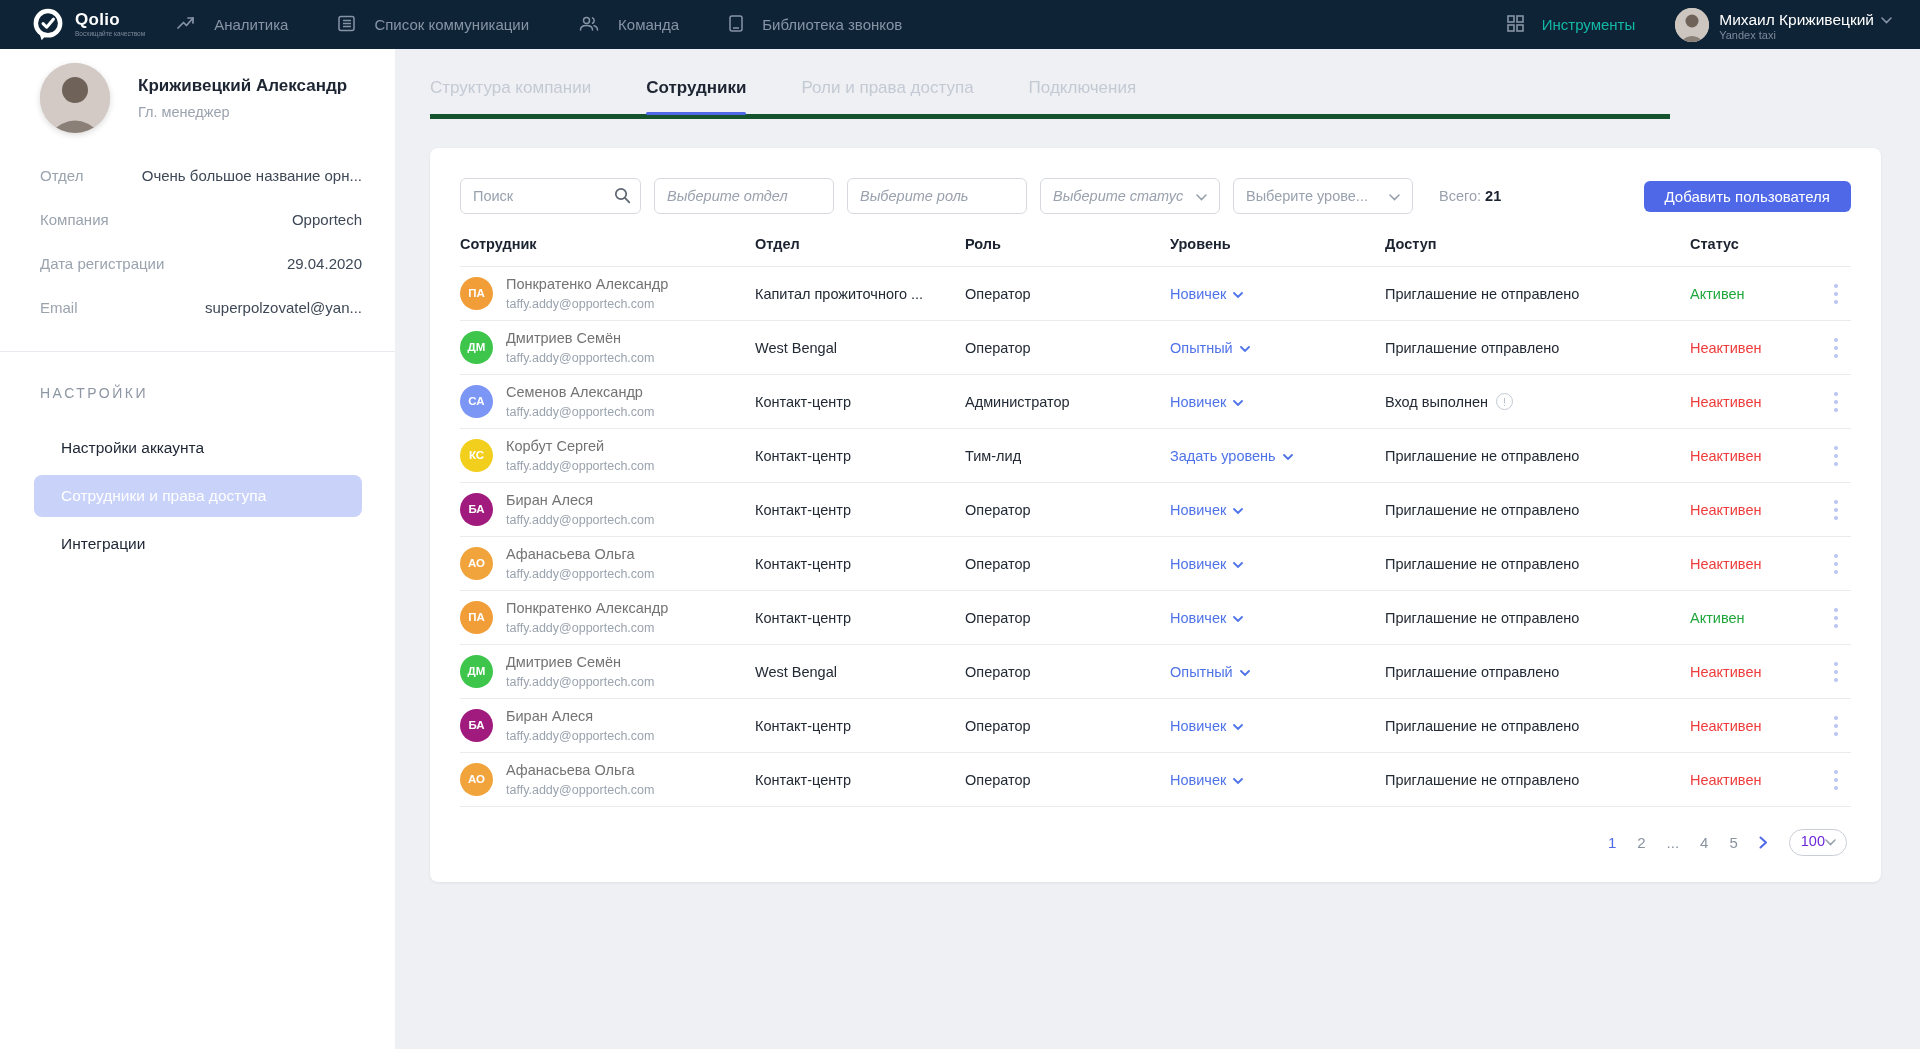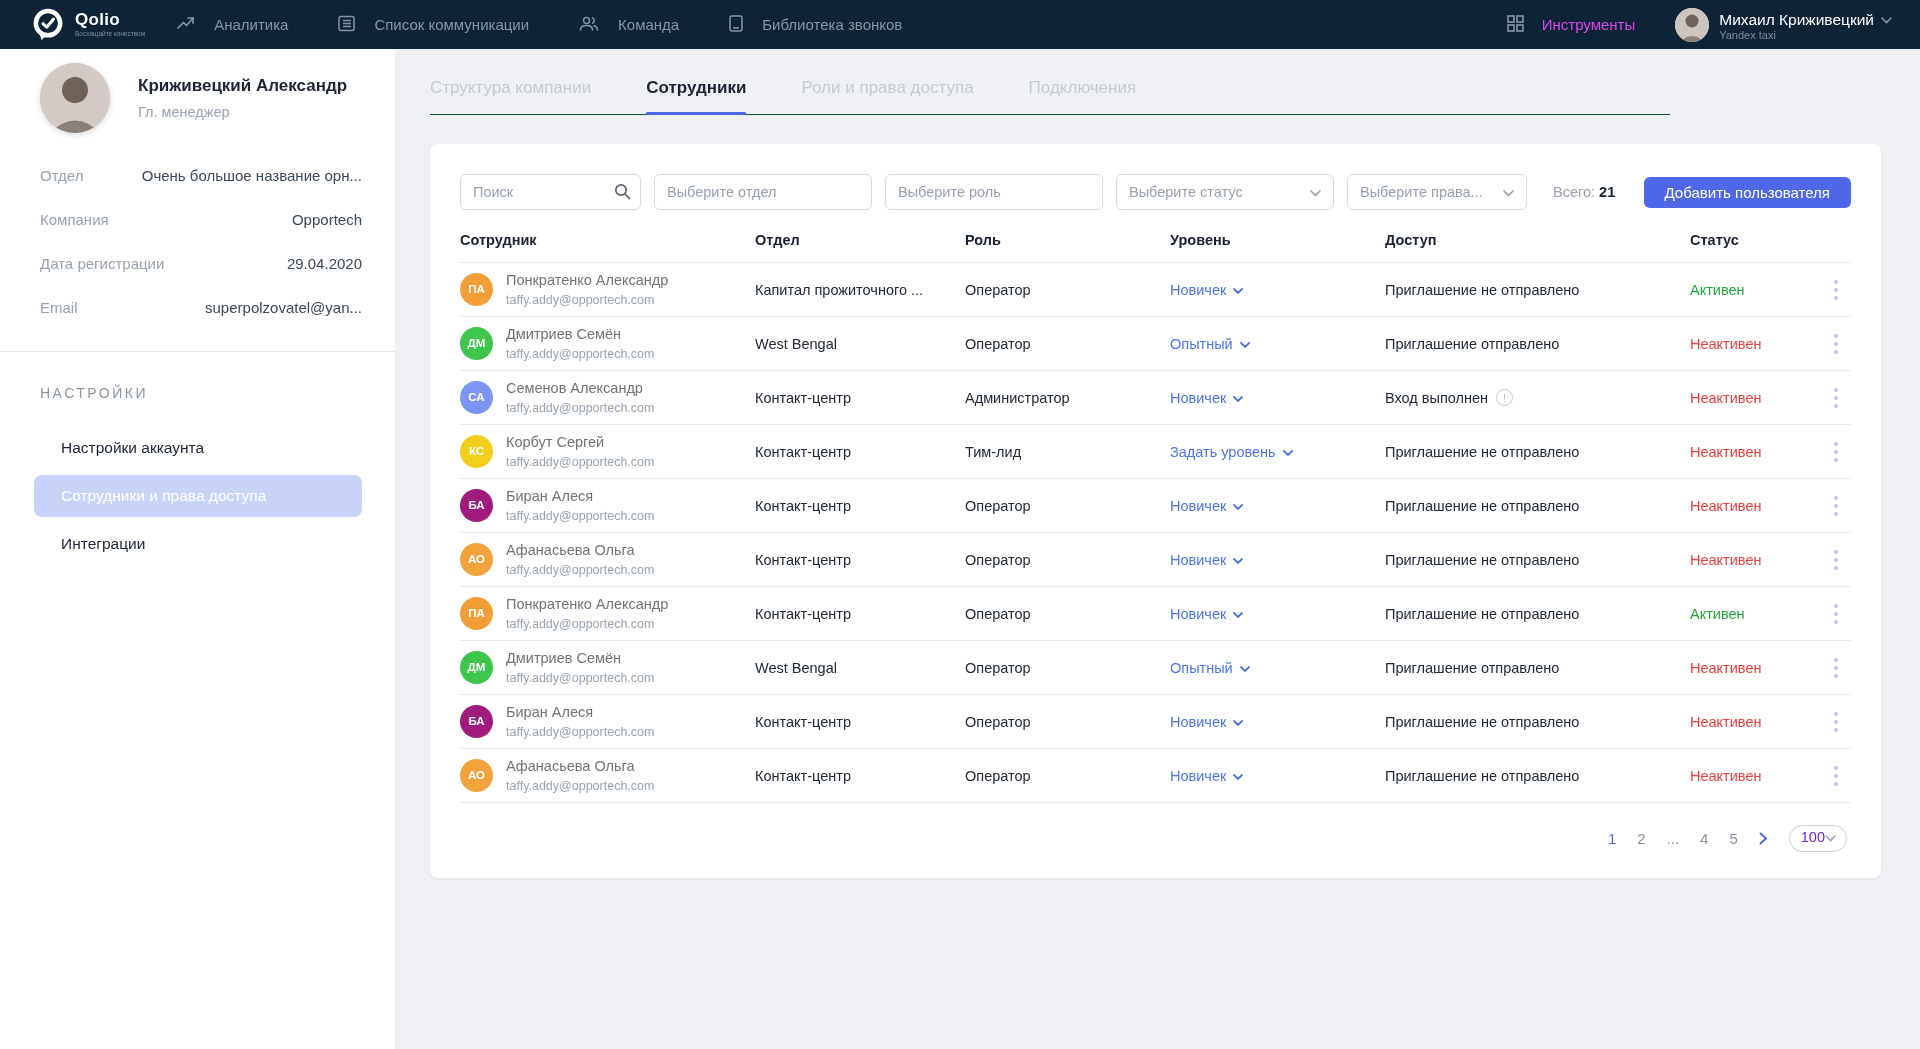--- a/index.html
+++ b/index.html
@@ -12,21 +12,21 @@
   .nav-left { display:flex; align-items:center; }
   .logo { display:flex; align-items:center; gap:9px; cursor:pointer; }
   .logo-mark svg { display:block; }
   .logo-texts { display:flex; flex-direction:column; line-height:1; }
   .logo-name { color:#fff; font-size:17px; font-weight:bold; letter-spacing:.3px; }
   .logo-tagline { color:#7d8a9c; font-size:6.5px; margin-top:3px; }
   .nav-items { display:flex; align-items:center; gap:50px; margin-left:32px; }
   .nav-item { display:flex; align-items:center; gap:19px; color:#8794a6; font-size:15px; cursor:pointer; }
   .nav-item svg { flex:0 0 auto; }
   .nav-right { display:flex; align-items:center; gap:40px; }
-  .tools { display:flex; align-items:center; gap:18px; color:#d946ef; font-size:15px; cursor:pointer; }
+  .tools { display:flex; align-items:center; gap:18px; color:#14b8a6; font-size:15px; cursor:pointer; }
   .user-menu { display:flex; align-items:flex-end; gap:10px; cursor:pointer; }
   .user-avatar { width:34px; height:34px; border-radius:50%; background:#cdc5c0; overflow:hidden; flex:0 0 auto; }
   .user-texts { display:flex; flex-direction:column; line-height:1.15; }
   .user-name-row { display:flex; align-items:center; gap:7px; }
   .user-name { color:#fff; font-size:15.5px; }
   .user-company { color:#7d8a9c; font-size:11px; }
 
   
   .sidebar { position:absolute; top:35px; left:0; bottom:0; width:395px; background:#fff; padding:28px 33px 0 40px; }
   .profile { display:flex; align-items:center; gap:28px; }
@@ -40,40 +40,40 @@
   .info-value { color:#3e4856; font-size:15px; text-align:right; white-space:nowrap; overflow:hidden; }
   .sidebar-divider { position:absolute; left:0; right:0; height:1px; background:#e7eaee; margin-top:8px; }
   .settings-heading { margin-top:42px; font-size:14px; letter-spacing:2.5px; color:#8d96a3; }
   .settings-list { margin-top:26px; margin-left:-6px; }
   .settings-item { font-size:15.5px; color:#1d2533; padding:12px 0 12px 27px; border-radius:8px;
                    margin-bottom:6px; cursor:pointer; }
   .settings-item.active { background:#c9d2f9; color:#ffffff; }
 
   
   .main { margin-left:395px; padding-left:35px; }
-  .tabs { display:flex; gap:55px; width:1240px; border-bottom:1px solid #14532d; padding-top:29px; }
+  .tabs { display:flex; gap:55px; width:1240px; border-bottom:5px solid #14532d; padding-top:29px; }
   .tab { font-size:17px; color:#c4cad4; padding-bottom:16px; position:relative; cursor:pointer; white-space:nowrap; }
   .tab.active { color:#1d2533; font-weight:bold; }
   .tab.active::after { content:""; position:absolute; left:0; right:0; bottom:-1px; height:3px;
                        background:#4e68e8; border-radius:2px; }
 
   .card { width:1451px; background:#fff; border-radius:8px; margin-top:29px;
           box-shadow:0 1px 3px rgba(20,30,60,.07); padding:30px 30px 18px 30px; }
 
   
   .filters { display:flex; align-items:center; }
   .search-box { position:relative; width:181px; }
   .search-input { width:100%; height:36px; border:1px solid #d6dae0; border-radius:6px;
                   padding:0 34px 0 12px; font-size:14.5px; color:#3e4856; font-family:inherit; outline:none; }
   .search-input::placeholder { color:#98a1ad; }
   .search-ico { position:absolute; right:10px; top:9px; }
   .filter-select { height:36px; border:1px solid #d6dae0; border-radius:6px; margin-left:13px;
                    display:flex; align-items:center; justify-content:space-between;
                    padding:0 12px; font-size:14.5px; color:#98a1ad; cursor:pointer; }
-  .fs-dept, .fs-role, .fs-status { width:218px; } .fs-level { width:180px; }
+  .fs-dept, .fs-role, .fs-status { width:180px;font-style:italic; } .fs-level { width:180px; }
   .total { margin-left:26px; font-size:14.5px; color:#98a1ad; white-space:nowrap; }
   .total b { color:#1b2330; margin-left:4px; }
   .add-btn { margin-left:auto; height:31px; background:#4e68e8; color:#fff; border:none; border-radius:6px;
              font-size:15px; padding:0 21px; cursor:pointer; font-family:inherit; }
 
   
   .thead { display:flex; align-items:center; margin-top:22px; padding-bottom:14px; border-bottom:1px solid #e9ebef; }
   .th { font-size:14.5px; font-weight:bold; color:#1b2330; }
   .col-emp{width:295px;} .col-dept{width:210px;} .col-role{width:205px;}
   .col-level{width:215px;} .col-access{width:305px;} .col-status{flex:1;} .col-menu{width:30px;}
@@ -255,21 +255,21 @@
           <div class="filter-select fs-role">
             <span>Выберите роль</span>
           </div>
           <div class="filter-select fs-status">
             <span>Выберите статус</span>
             <span><svg width="11" height="7" viewBox="0 0 11 7" fill="none" stroke="#98a1ad" stroke-width="1.6" stroke-linecap="round">
                 <path d="M1 1 L5.5 5.5 L10 1"></path>
               </svg></span>
           </div>
           <div class="filter-select fs-level">
-            <span>Выберите права...</span>
+            <span>Выберите урове...</span>
             <span><svg width="11" height="7" viewBox="0 0 11 7" fill="none" stroke="#98a1ad" stroke-width="1.6" stroke-linecap="round">
                 <path d="M1 1 L5.5 5.5 L10 1"></path>
               </svg></span>
           </div>
         </span>
       <span class="total">
         <span>Всего:</span><b>21</b>
       </span>
       <button class="add-btn">Добавить пользователя</button>
     </div>

